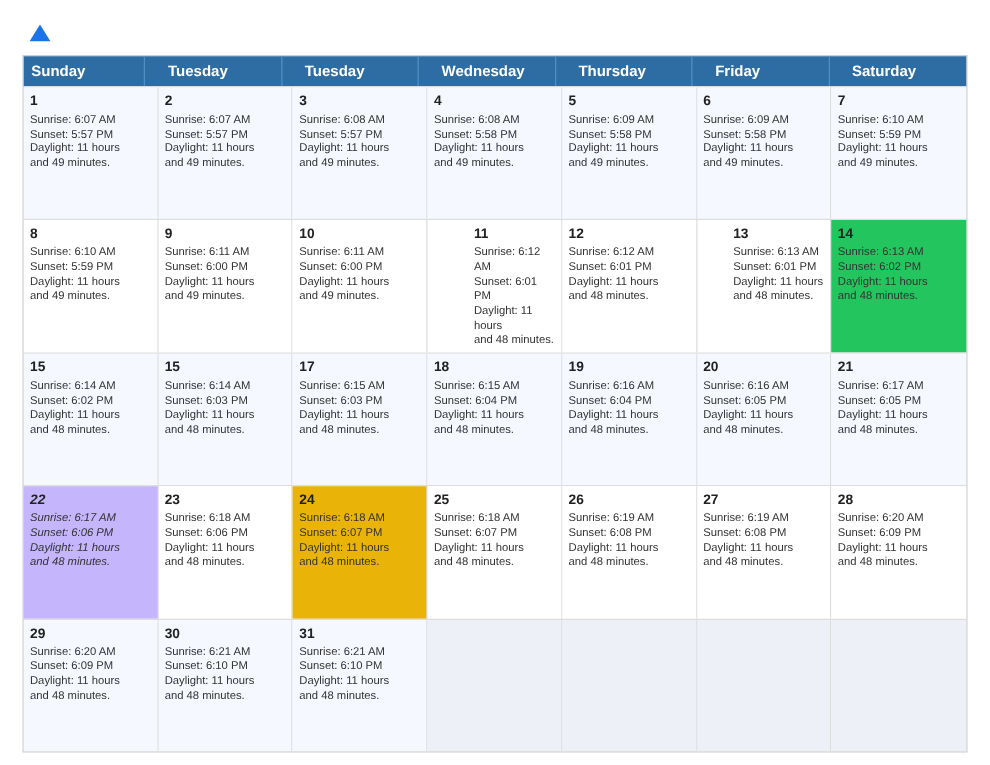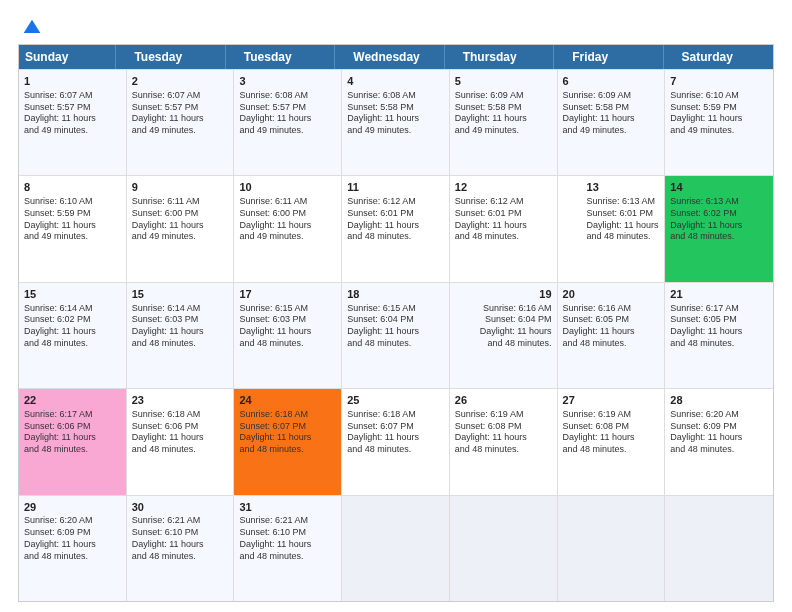--- a/index.html
+++ b/index.html
@@ -218,21 +218,21 @@
 Daylight: 11 hours
 and 49 minutes.</div>
           </div>
           <div class="cal-cell" style="background: rgb(255, 255, 255);">
             <span class="day-num">10</span>
             <div class="day-info" style="white-space: pre-line;">Sunrise: 6:11 AM
 Sunset: 6:00 PM
 Daylight: 11 hours
 and 49 minutes.</div>
           </div>
-          <div class="cal-cell" style="background: rgb(255, 255, 255);">
+          <div class="cal-cell" style="background: rgb(255, 255, 255); margin-left: 32px;">
             <span class="day-num">11</span>
             <div class="day-info" style="white-space: pre-line;">Sunrise: 6:12 AM
 Sunset: 6:01 PM
 Daylight: 11 hours
 and 48 minutes.</div>
           </div>
           <div class="cal-cell" style="background: rgb(255, 255, 255);">
             <span class="day-num">12</span>
             <div class="day-info" style="white-space: pre-line;">Sunrise: 6:12 AM
 Sunset: 6:01 PM
@@ -276,21 +276,21 @@
 Daylight: 11 hours
 and 48 minutes.</div>
           </div>
           <div class="cal-cell" style="background: rgb(245, 248, 255);">
             <span class="day-num">18</span>
             <div class="day-info" style="white-space: pre-line;">Sunrise: 6:15 AM
 Sunset: 6:04 PM
 Daylight: 11 hours
 and 48 minutes.</div>
           </div>
-          <div class="cal-cell" style="background: rgb(245, 248, 255); text-align: right;">
+          <div class="cal-cell" style="background: rgb(245, 248, 255);">
             <span class="day-num">19</span>
             <div class="day-info" style="white-space: pre-line;">Sunrise: 6:16 AM
 Sunset: 6:04 PM
 Daylight: 11 hours
 and 48 minutes.</div>
           </div>
           <div class="cal-cell" style="background: rgb(245, 248, 255);">
             <span class="day-num">20</span>
             <div class="day-info" style="white-space: pre-line;">Sunrise: 6:16 AM
 Sunset: 6:05 PM
@@ -299,35 +299,35 @@
           </div>
           <div class="cal-cell" style="background: rgb(245, 248, 255);">
             <span class="day-num">21</span>
             <div class="day-info" style="white-space: pre-line;">Sunrise: 6:17 AM
 Sunset: 6:05 PM
 Daylight: 11 hours
 and 48 minutes.</div>
           </div>
         </div>
         <div class="cal-week">
-          <div class="cal-cell" style="background: #f9a8d4;">
+          <div class="cal-cell" style="background: #c4b5fd; font-style: italic;">
             <span class="day-num">22</span>
             <div class="day-info" style="white-space: pre-line;">Sunrise: 6:17 AM
 Sunset: 6:06 PM
 Daylight: 11 hours
 and 48 minutes.</div>
           </div>
           <div class="cal-cell" style="background: rgb(255, 255, 255);">
             <span class="day-num">23</span>
             <div class="day-info" style="white-space: pre-line;">Sunrise: 6:18 AM
 Sunset: 6:06 PM
 Daylight: 11 hours
 and 48 minutes.</div>
           </div>
-          <div class="cal-cell" style="background: #f97316;">
+          <div class="cal-cell" style="background: #eab308;">
             <span class="day-num">24</span>
             <div class="day-info" style="white-space: pre-line;">Sunrise: 6:18 AM
 Sunset: 6:07 PM
 Daylight: 11 hours
 and 48 minutes.</div>
           </div>
           <div class="cal-cell" style="background: rgb(255, 255, 255);">
             <span class="day-num">25</span>
             <div class="day-info" style="white-space: pre-line;">Sunrise: 6:18 AM
 Sunset: 6:07 PM

